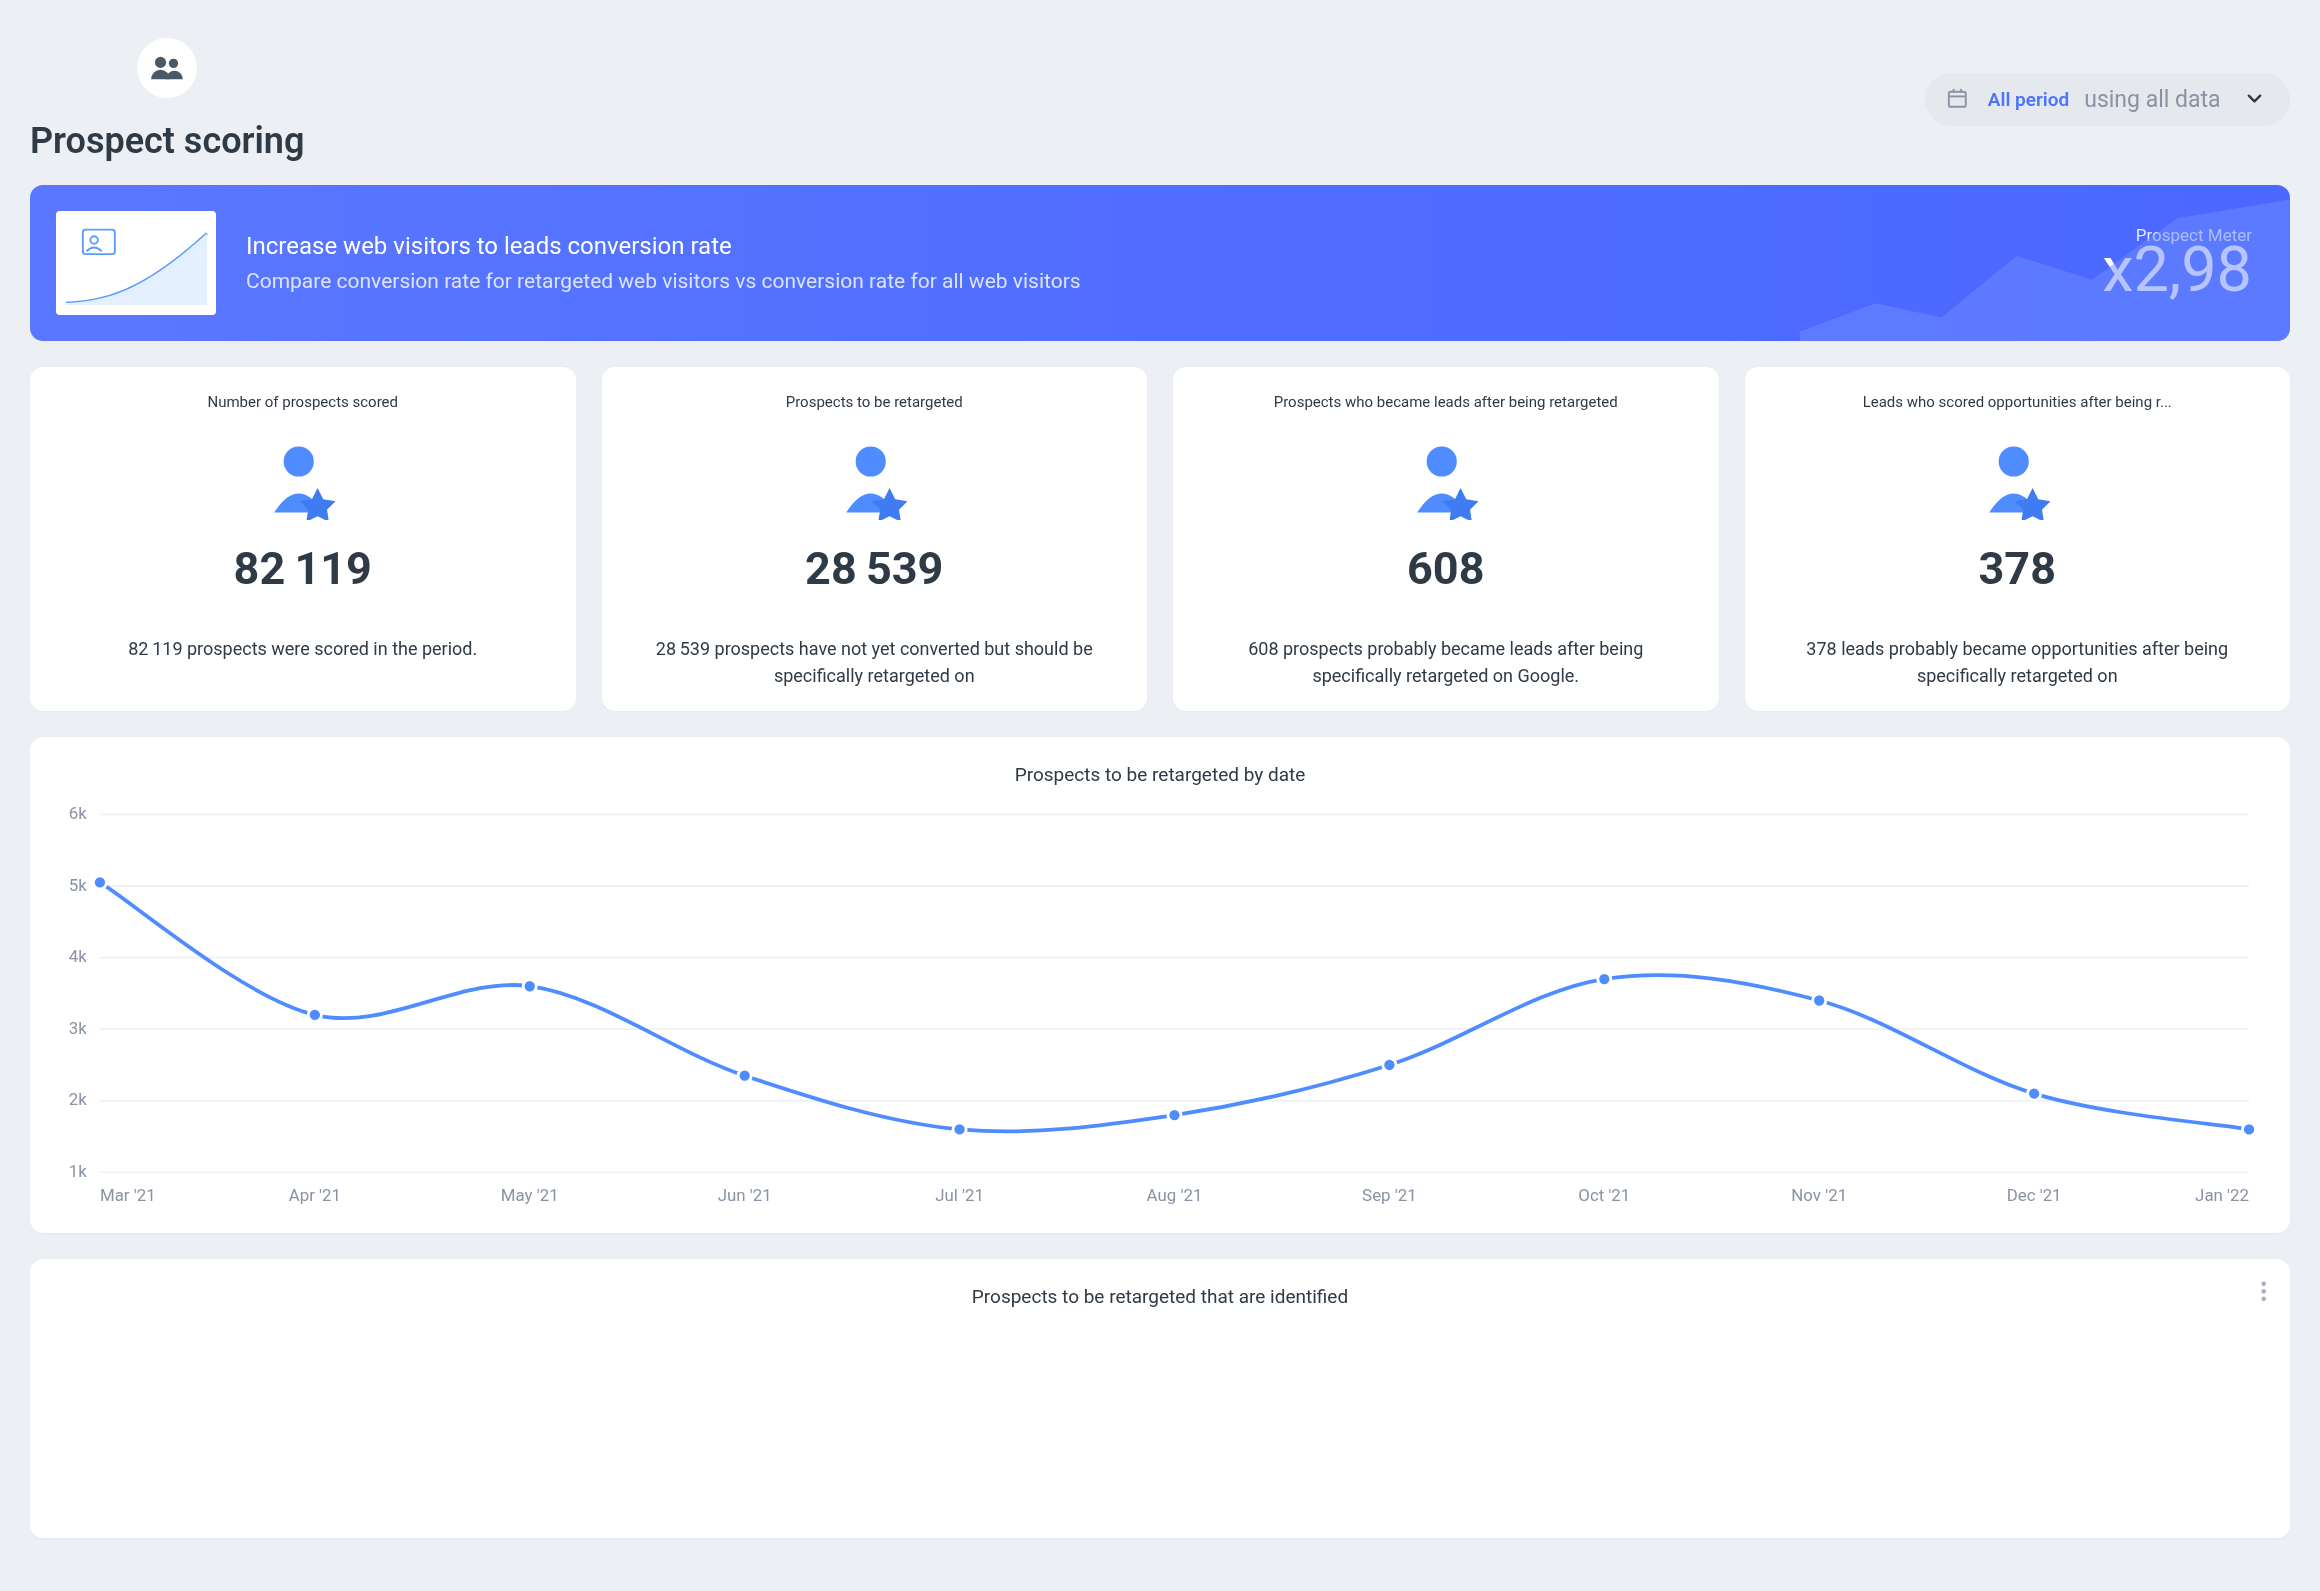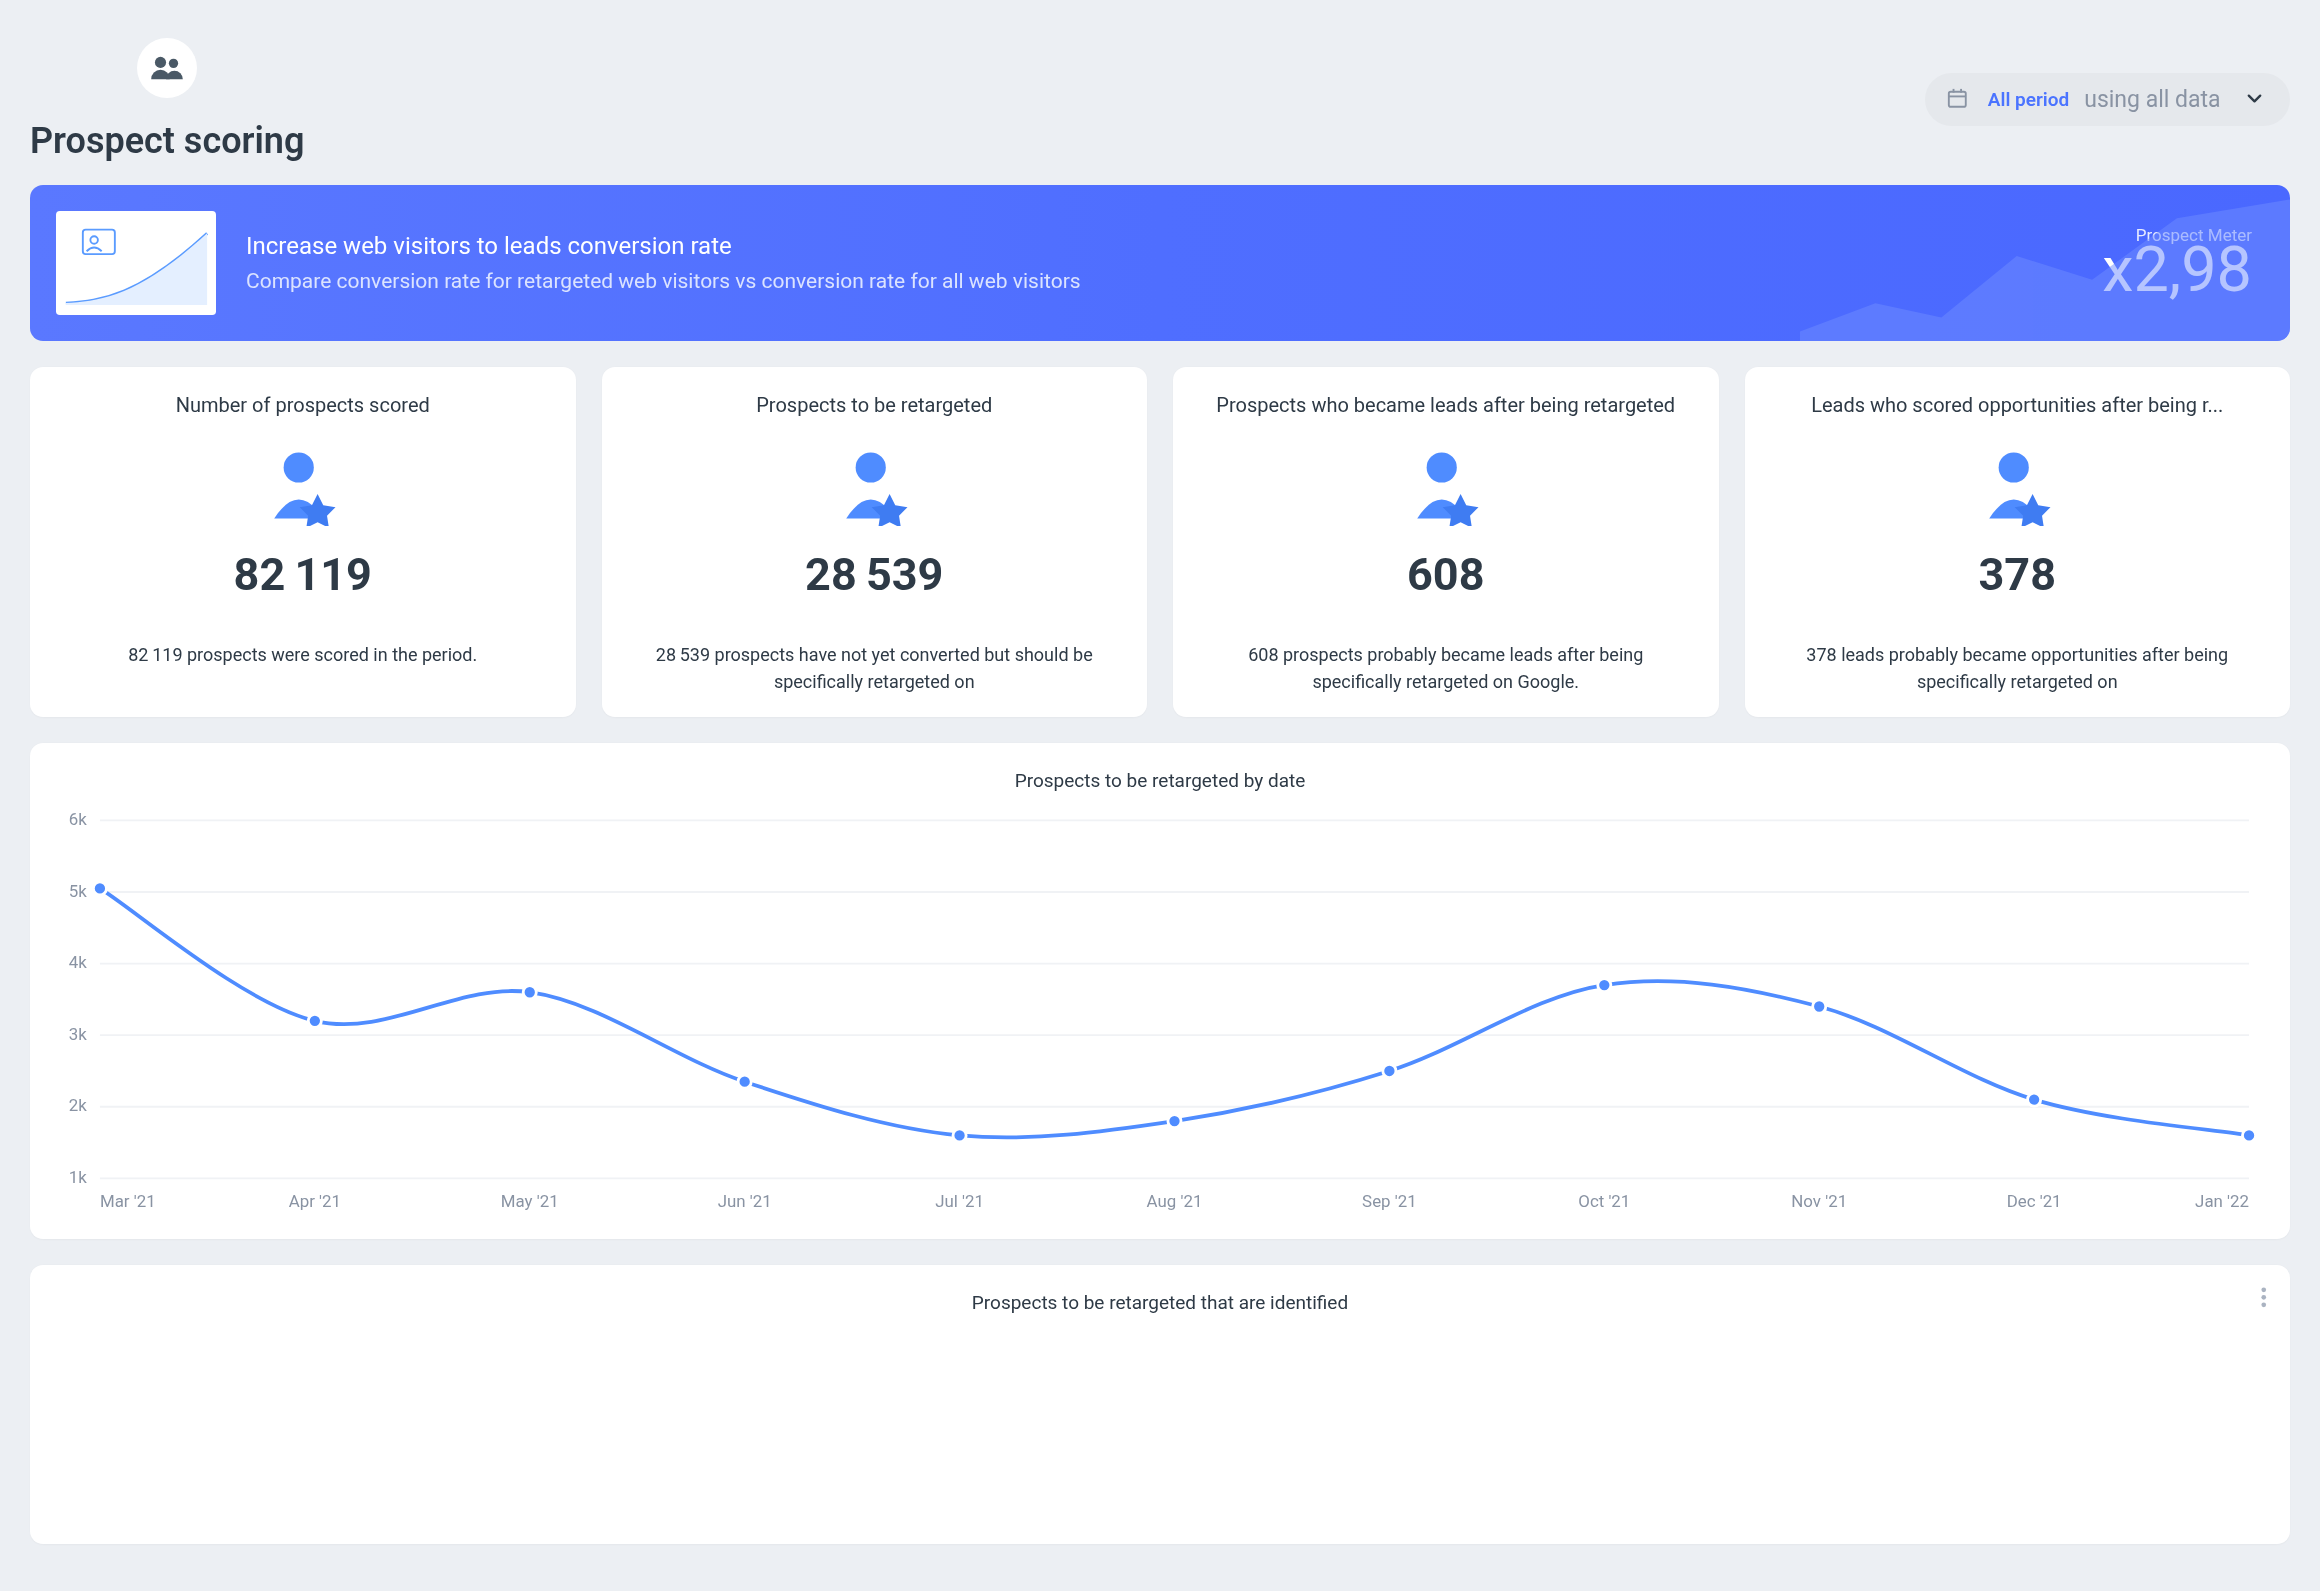--- a/index.html
+++ b/index.html
@@ -57,21 +57,21 @@
 
   .cards {
     display: grid; grid-template-columns: repeat(4, 1fr); gap: 26px;
     margin-bottom: 26px;
   }
   .card {
     background: #fff; border-radius: 13px; padding: 26px 22.6px 22.6px 22.6px;
     text-align: center;
     box-shadow: 0 0.9px 1.9px rgba(0,0,0,0.03);
   }
-  .card-title { font-size: 20px; color: #2e3a46; margin-bottom: 26px; white-space: nowrap; overflow: hidden; text-overflow: ellipsis; }
+  .card-title { font-size: 15px; color: #2e3a46; margin-bottom: 26px; white-space: nowrap; overflow: hidden; text-overflow: ellipsis; }
   .card-icon  { margin-bottom: 19px; color: #4f8cff; }
   .card-value { font-size: 45px; font-weight: 700; margin-bottom: 40px; }
   .card-desc  { font-size: 18px; color: #2e3a46; line-height: 1.5; padding: 0 7.5px; }
 
   .panel {
     background: #fff; border-radius: 13px; padding: 26px 22.6px 22.6px 22.6px;
     margin-bottom: 26px;
     box-shadow: 0 0.9px 1.9px rgba(0,0,0,0.03);
     position: relative;
   }

